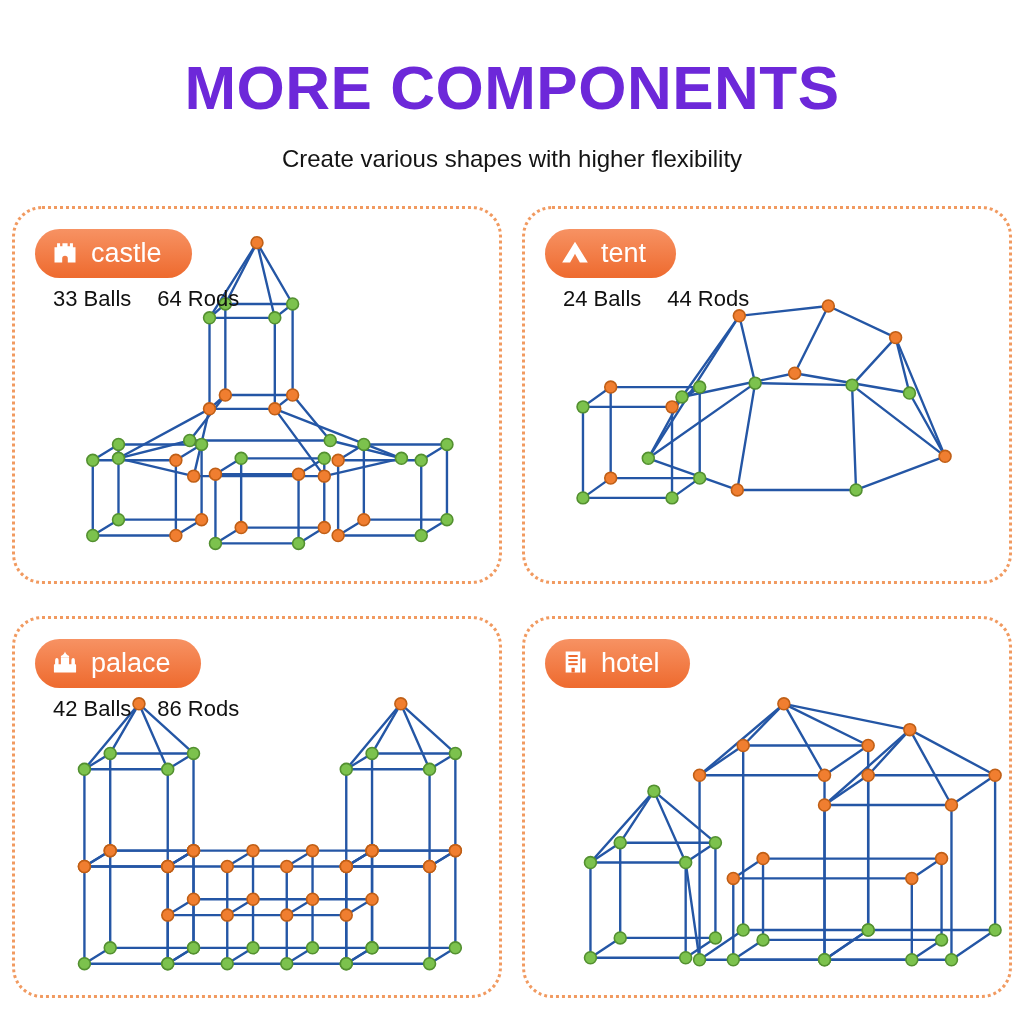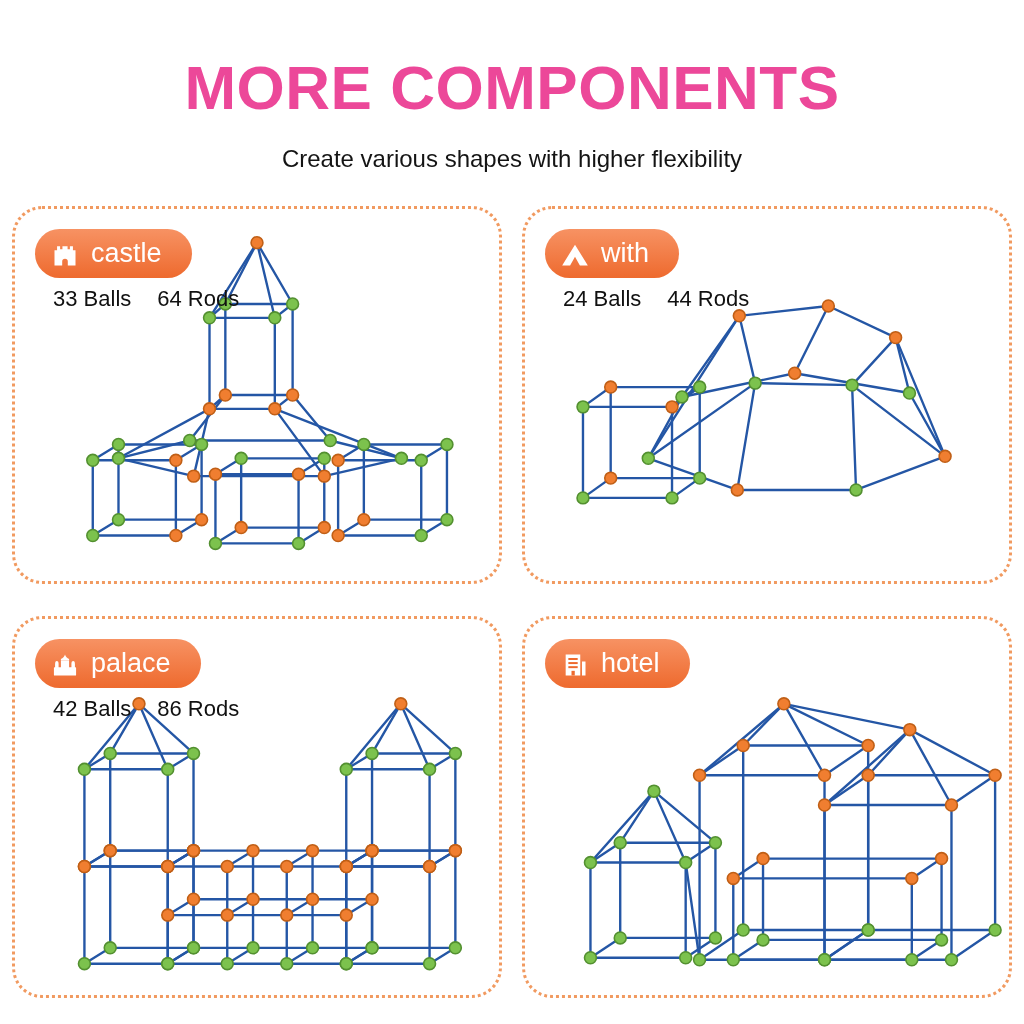--- a/index.html
+++ b/index.html
@@ -1,27 +1,27 @@
 <!DOCTYPE html>
 <html><head>
 <meta charset="utf-8">
 <style>
   *{box-sizing:border-box;margin:0;padding:0}
   html,body{width:1024px;height:1024px;background:#fff}
   body{font-family:"Liberation Sans",sans-serif;position:relative;overflow:hidden}
 
   .header{text-align:center;padding-top:52px}
-  .title{font-size:62px;font-weight:bold;color:#ec4899;letter-spacing:.5px}
+  .title{font-size:62px;font-weight:bold;color:#6d28d9;letter-spacing:.5px}
   .subtitle{margin-top:22px;font-size:24px;color:#141414}
 
   .panels{position:absolute;left:12px;top:206px;width:1000px;
           display:grid;grid-template-columns:490px 490px;grid-template-rows:378px 382px;gap:32px 20px}
   .panel{border:3px dotted #F19A60;border-radius:30px;position:relative}
 
-  .pill{display:inline-flex;align-items:flex-end;gap:12px;margin:20px 0 0 20px;
+  .pill{display:inline-flex;align-items:flex-start;gap:12px;margin:20px 0 0 20px;
         padding:9px 30px 9px 16px;border-radius:40px;
         background:linear-gradient(180deg,#F79263,#EE6A2E);
         color:#fff;font-size:27px;position:relative;z-index:1}
   .pill svg{width:28px;height:28px;display:block}
 
   .counts{margin:8px 0 0 38px;font-size:22px;color:#111;
           position:relative;z-index:1;display:flex;gap:26px}
 
   .art{position:absolute;left:0;top:0;width:100%;height:100%;z-index:0}
   .art line{stroke:#2456A5;stroke-width:2.4;stroke-linecap:round}
@@ -160,21 +160,21 @@
         </svg>
     </section>
 
     <section class="panel">
       <div class="pill">
         <span>
           <svg viewBox="0 0 24 24">
               <path fill="#fff" d="M12 3.2 23 21h-6.8L12 13.6 7.8 21H1z"></path>
             </svg>
         </span>
-        <span>with</span>
+        <span>tent</span>
       </div>
       <div class="counts">
         <span>24 Balls</span>
         <span>44 Rods</span>
       </div>
       <svg class="art" id="art-tent" viewBox="0 0 488 376">
           <line x1="124" y1="252" x2="214" y2="284"></line>
           <line x1="214" y1="284" x2="334" y2="284"></line>
           <line x1="334" y1="284" x2="424" y2="250"></line>
           <line x1="424" y1="250" x2="388" y2="186"></line>

